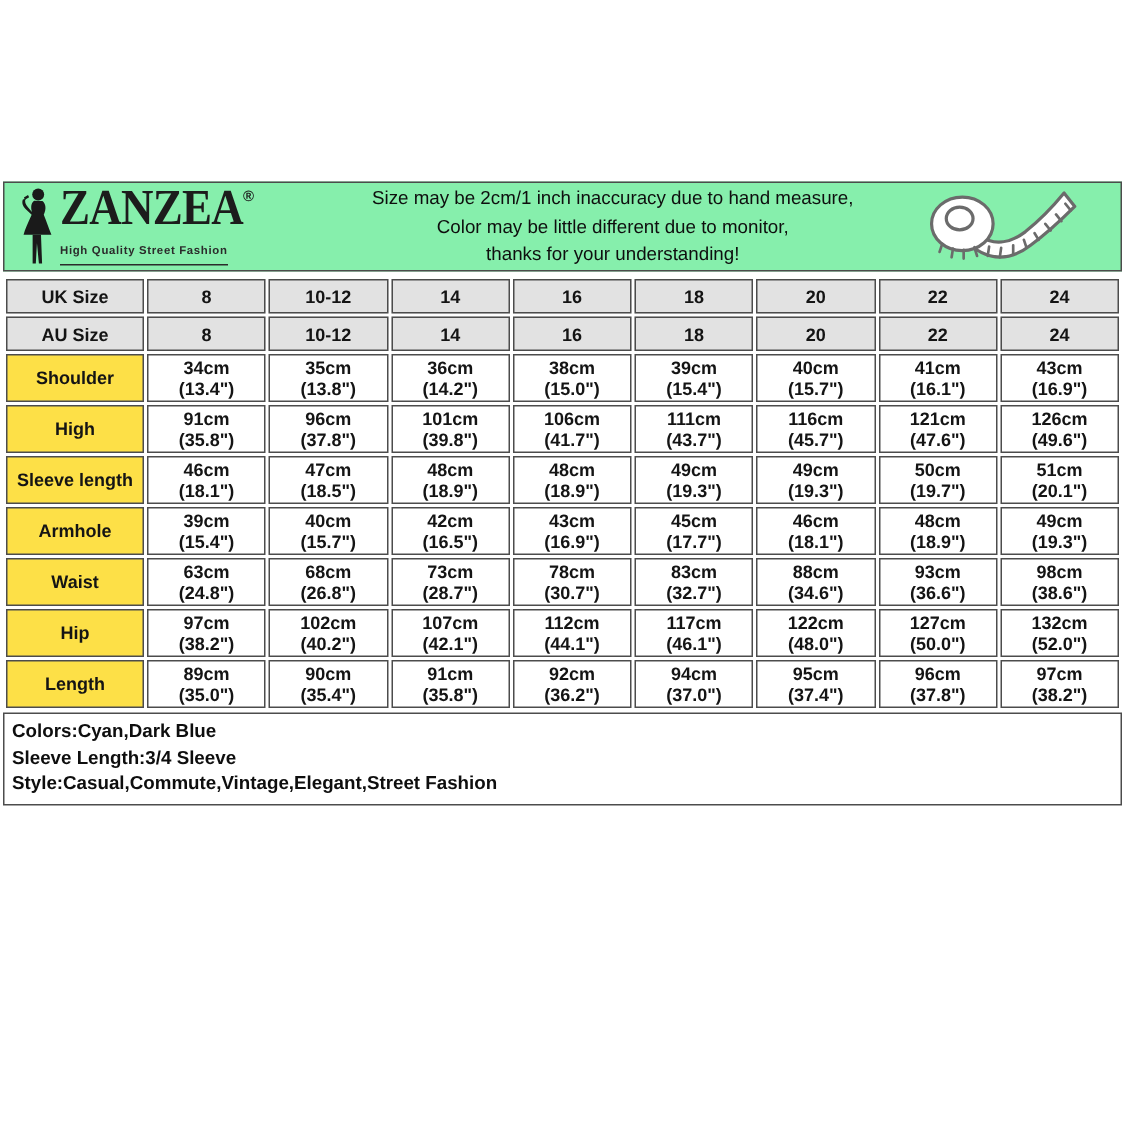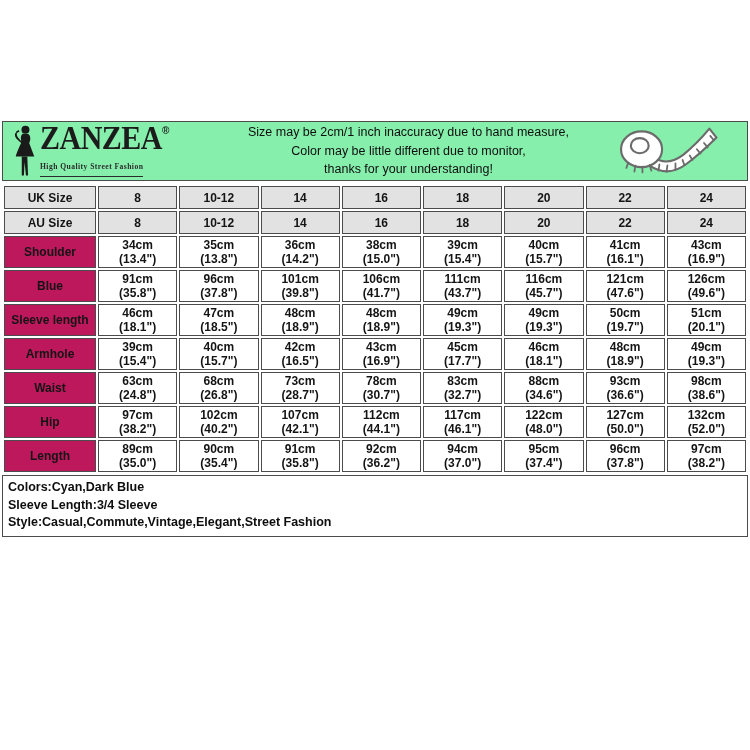--- a/index.html
+++ b/index.html
@@ -58,21 +58,20 @@
   .slogan {
     display: inline-block;
     font-size: 7.6px;
     font-weight: bold;
     color: #2b2b2b;
     letter-spacing: 0.45px;
     border-bottom: 1.5px solid #2b2b2b;
     padding-bottom: 5px;
     margin-top: 1px;
     white-space: nowrap;
-    font-family: Liberation Serif, serif;
   }
   .notice {
     flex: 1;
     text-align: center;
     font-weight: normal;
     font-size: 12.5px;
     line-height: 18.5px;
     color: #0e0e0e;
   }
   .tape-svg { width: 116px; height: 56px; margin-right: 18px; flex-shrink: 0; }
@@ -91,21 +90,21 @@
     font-weight: bold;
     font-size: 12px;
     color: #141414;
     padding: 0;
     overflow: hidden;
   }
   td.label { background: #e2e2e2; font-size: 12.5px; }
   tr.size-row td { background: #e2e2e2; height: 21px; }
   tr.size-row.first td { height: 26px; }
   tr.measure-row td { background: #ffffff; height: 30px; }
-  tr.measure-row td.label { background: #be185d; }
+  tr.measure-row td.label { background: #fde047; }
   .l1, .l2, .cm, .inch { display: block; line-height: 14.5px; }
 
   
   .footer-box {
     border: 1px solid #4c4c4c;
     margin-top: 1px;
     padding: 3px 5px 4px 5px;
     background: #fff;
   }
   .footer-line {
@@ -218,21 +217,21 @@
           <td>
             <span class="cm">41cm</span>
             <span class="inch">(16.1")</span>
           </td>
           <td>
             <span class="cm">43cm</span>
             <span class="inch">(16.9")</span>
           </td>
         </tr>
         <tr class="measure-row">
-          <td class="label">Blue</td>
+          <td class="label">High</td>
           <td>
             <span class="cm">91cm</span>
             <span class="inch">(35.8")</span>
           </td>
           <td>
             <span class="cm">96cm</span>
             <span class="inch">(37.8")</span>
           </td>
           <td>
             <span class="cm">101cm</span>

